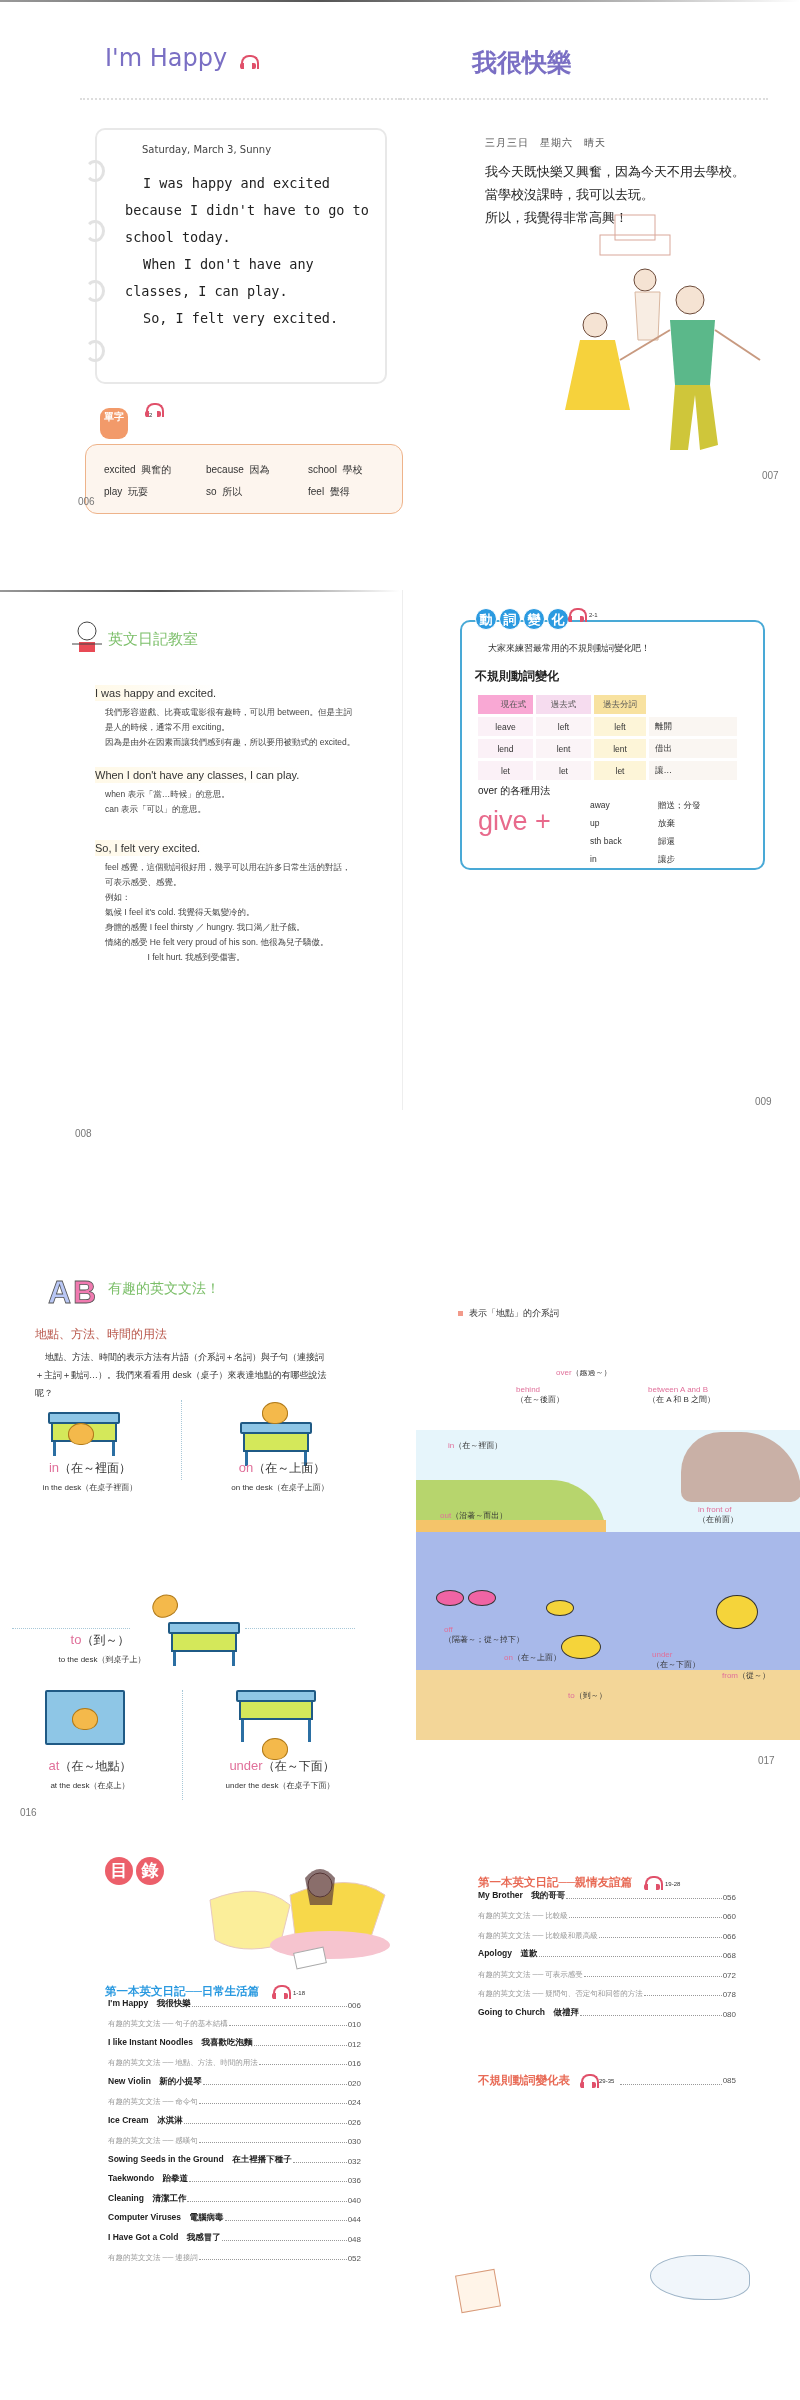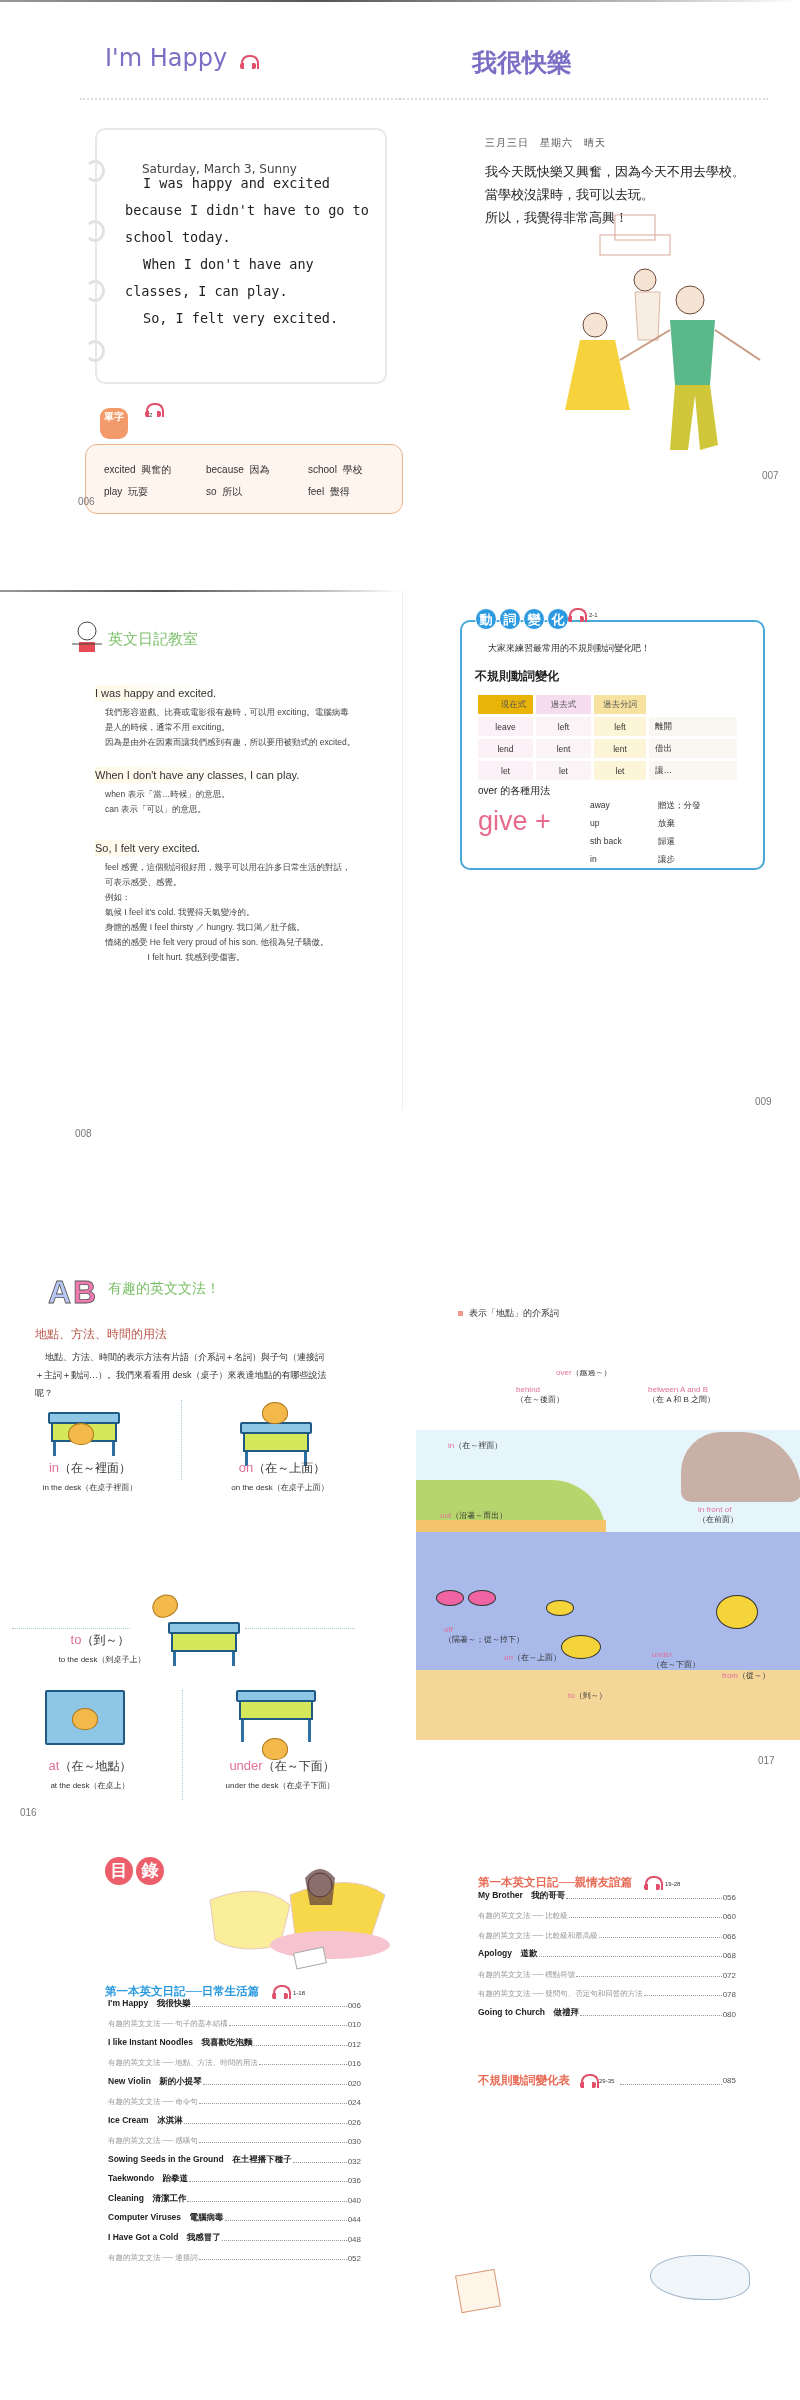--- a/index.html
+++ b/index.html
@@ -12,21 +12,21 @@
   #s1 { top: 0; height: 560px; }
   .title-en { position: absolute; left: 105px; top: 44px; font-family: "DejaVu Sans", sans-serif; font-size: 24px; color: #7a6fc4; }
   .title-zh { position: absolute; left: 72px; top: 46px; font-size: 25px; font-weight: bold; color: #7a6fc4; }
   .headphone { display: inline-block; width: 16px; height: 14px; position: relative; vertical-align: middle; }
   .headphone::before { content: ""; position: absolute; left: 1px; top: 0; width: 14px; height: 12px; border: 2px solid #e0506a; border-bottom: none; border-radius: 8px 8px 0 0; }
   .headphone::after { content: ""; position: absolute; left: 0; bottom: 0; width: 16px; height: 6px; background: linear-gradient(90deg, #e0506a 0 4px, transparent 4px 12px, #e0506a 12px); border-radius: 2px; }
   .hp-title { position: absolute; left: 240px; top: 55px; }
   .dotline { position: absolute; top: 98px; height: 0; border-top: 2px dotted #ddd; }
   .diary { position: absolute; left: 95px; top: 128px; width: 292px; height: 256px; border: 2px solid #e8e8e8; border-radius: 10px; background: #fff; }
   .ring { position: absolute; left: -12px; width: 20px; height: 22px; border: 3px solid #e2e2e2; border-radius: 50%; border-left-color: transparent; }
-  .diary-date { position: absolute; left: 45px; top: 14px; font-family: "DejaVu Sans", sans-serif; font-size: 12px; color: #444; margin-top: 18px; }
+  .diary-date { position: absolute; left: 45px; top: 14px; font-family: "DejaVu Sans", sans-serif; font-size: 10px; color: #444; }
   .diary-body { position: absolute; left: 28px; top: 40px; width: 260px; font-family: "DejaVu Sans Mono", monospace; font-size: 13.5px; line-height: 27px; color: #222; }
   .diary-body p { text-indent: 18px; }
   .vocab { position: absolute; left: 85px; top: 444px; width: 318px; height: 70px; border: 1.5px solid #eeb38a; border-radius: 12px; background: #fdf5ee; }
   .vocab-badge { position: absolute; left: 100px; top: 408px; width: 28px; height: 31px; border-radius: 9px; background: #f29a6a; color: #fff; font-size: 10px; text-align: center; line-height: 18px; font-weight: bold; }
   .vocab-hp { position: absolute; left: 145px; top: 403px; }
   .vocab-hp-num { position: absolute; left: 149px; top: 412px; font-size: 6px; color: #333; }
   .vocab-grid { position: absolute; left: 18px; top: 18px; display: grid; grid-template-columns: 102px 102px 100px; row-gap: 8px; font-size: 10px; color: #333; }
   .story-meta { position: absolute; left: 485px; top: 136px; font-size: 10px; color: #555; letter-spacing: 1px; }
   .story-zh { position: absolute; left: 485px; top: 160px; font-size: 13px; line-height: 23px; color: #222; }
   .illus-kids { position: absolute; left: 520px; top: 210px; width: 250px; height: 250px; }
@@ -40,21 +40,21 @@
   .sec-body { position: absolute; left: 105px; font-size: 8.5px; line-height: 15px; color: #444; }
   .verb-box { position: absolute; left: 460px; top: 30px; width: 305px; height: 250px; border: 2px solid #49a9d6; border-radius: 10px; }
   .verb-badge { position: absolute; left: 475px; top: 18px; display: flex; gap: 2px; }
   .verb-badge span { width: 22px; height: 22px; border-radius: 50%; background: #2b9ae0; color: #fff; font-size: 13px; font-weight: bold; text-align: center; line-height: 22px; border: 1px solid #fff; }
   .verb-hp { position: absolute; left: 568px; top: 18px; }
   .verb-hp-num { position: absolute; left: 589px; top: 22px; font-size: 6px; color: #333; }
   .verb-intro { position: absolute; left: 488px; top: 52px; font-size: 9px; color: #333; }
   .verb-sub { position: absolute; left: 475px; top: 78px; font-size: 12px; font-weight: bold; color: #222; }
   .verb-table { position: absolute; left: 475px; top: 102px; border-collapse: separate; border-spacing: 3px; font-size: 8.5px; }
   .verb-table td { height: 19px; text-align: center; }
-  .verb-table .h1 { background: #eab308; color: #555; width: 55px; padding-left: 16px; }
+  .verb-table .h1 { background: #f9a8d4; color: #555; width: 55px; padding-left: 16px; }
   .verb-table .h2 { background: #f6dcef; color: #555; width: 55px; }
   .verb-table .h3 { background: #f8e2a0; color: #555; width: 52px; }
   .verb-table .c1 { background: #fbf1f7; width: 55px; }
   .verb-table .c2 { background: #fbf4f7; width: 55px; }
   .verb-table .c3 { background: #fdf5d8; width: 52px; }
   .verb-table .c4 { background: #faf6f2; text-align: left; padding-left: 6px; width: 88px; }
   .give-sub { position: absolute; left: 478px; top: 194px; font-size: 10px; color: #222; }
   .give-big { position: absolute; left: 478px; top: 216px; font-size: 27px; color: #e86a8c; }
   .give-list { position: absolute; left: 590px; top: 210px; display: grid; grid-template-columns: 68px 80px; row-gap: 6px; font-size: 8.5px; color: #333; }
 
@@ -179,21 +179,21 @@
 
   <svg class="dog" viewBox="0 0 30 34">
     <ellipse cx="15" cy="11" rx="9" ry="9" fill="#fff" stroke="#444"></ellipse>
     <rect x="7" y="22" width="16" height="10" fill="#e84a55"></rect>
     <line x1="0" y1="24" x2="30" y2="24" stroke="#444"></line>
   </svg>
   <div class="edu-head">英文日記教室</div>
 
   <div class="sec-line" style="top:95px;">I was happy and excited.</div>
   <div class="sec-body" style="top:115px;">
-    <div>我們形容遊戲、比賽或電影很有趣時，可以用 exciting。電腦病毒</div>
+    <div>我們形容遊戲、比賽或電影很有趣時，可以用 between。但是主詞</div>
     <div>是人的時候，通常不用 exciting。</div>
     <div>因為是由外在因素而讓我們感到有趣，所以要用被動式的 excited。</div>
   </div>
 
   <div class="sec-line" style="top:177px;">When I don't have any classes, I can play.</div>
   <div class="sec-body" style="top:197px;">
     <div>when 表示「當…時候」的意思。</div>
     <div>can 表示「可以」的意思。</div>
   </div>
 
@@ -459,21 +459,21 @@
         <span class="lbl">有趣的英文文法 ── 比較級和最高級</span>
         <span class="dots"></span>
         <span class="pg">066</span>
       </div>
     <div class="toc-row main">
         <span class="lbl">Apology　道歉</span>
         <span class="dots"></span>
         <span class="pg">068</span>
       </div>
     <div class="toc-row sub">
-        <span class="lbl">有趣的英文文法 ── 標點符號</span>
+        <span class="lbl">有趣的英文文法 ── 可表示感受</span>
         <span class="dots"></span>
         <span class="pg">072</span>
       </div>
     <div class="toc-row sub">
         <span class="lbl">有趣的英文文法 ── 疑問句、否定句和回答的方法</span>
         <span class="dots"></span>
         <span class="pg">078</span>
       </div>
     <div class="toc-row main">
         <span class="lbl">Going to Church　做禮拜</span>

